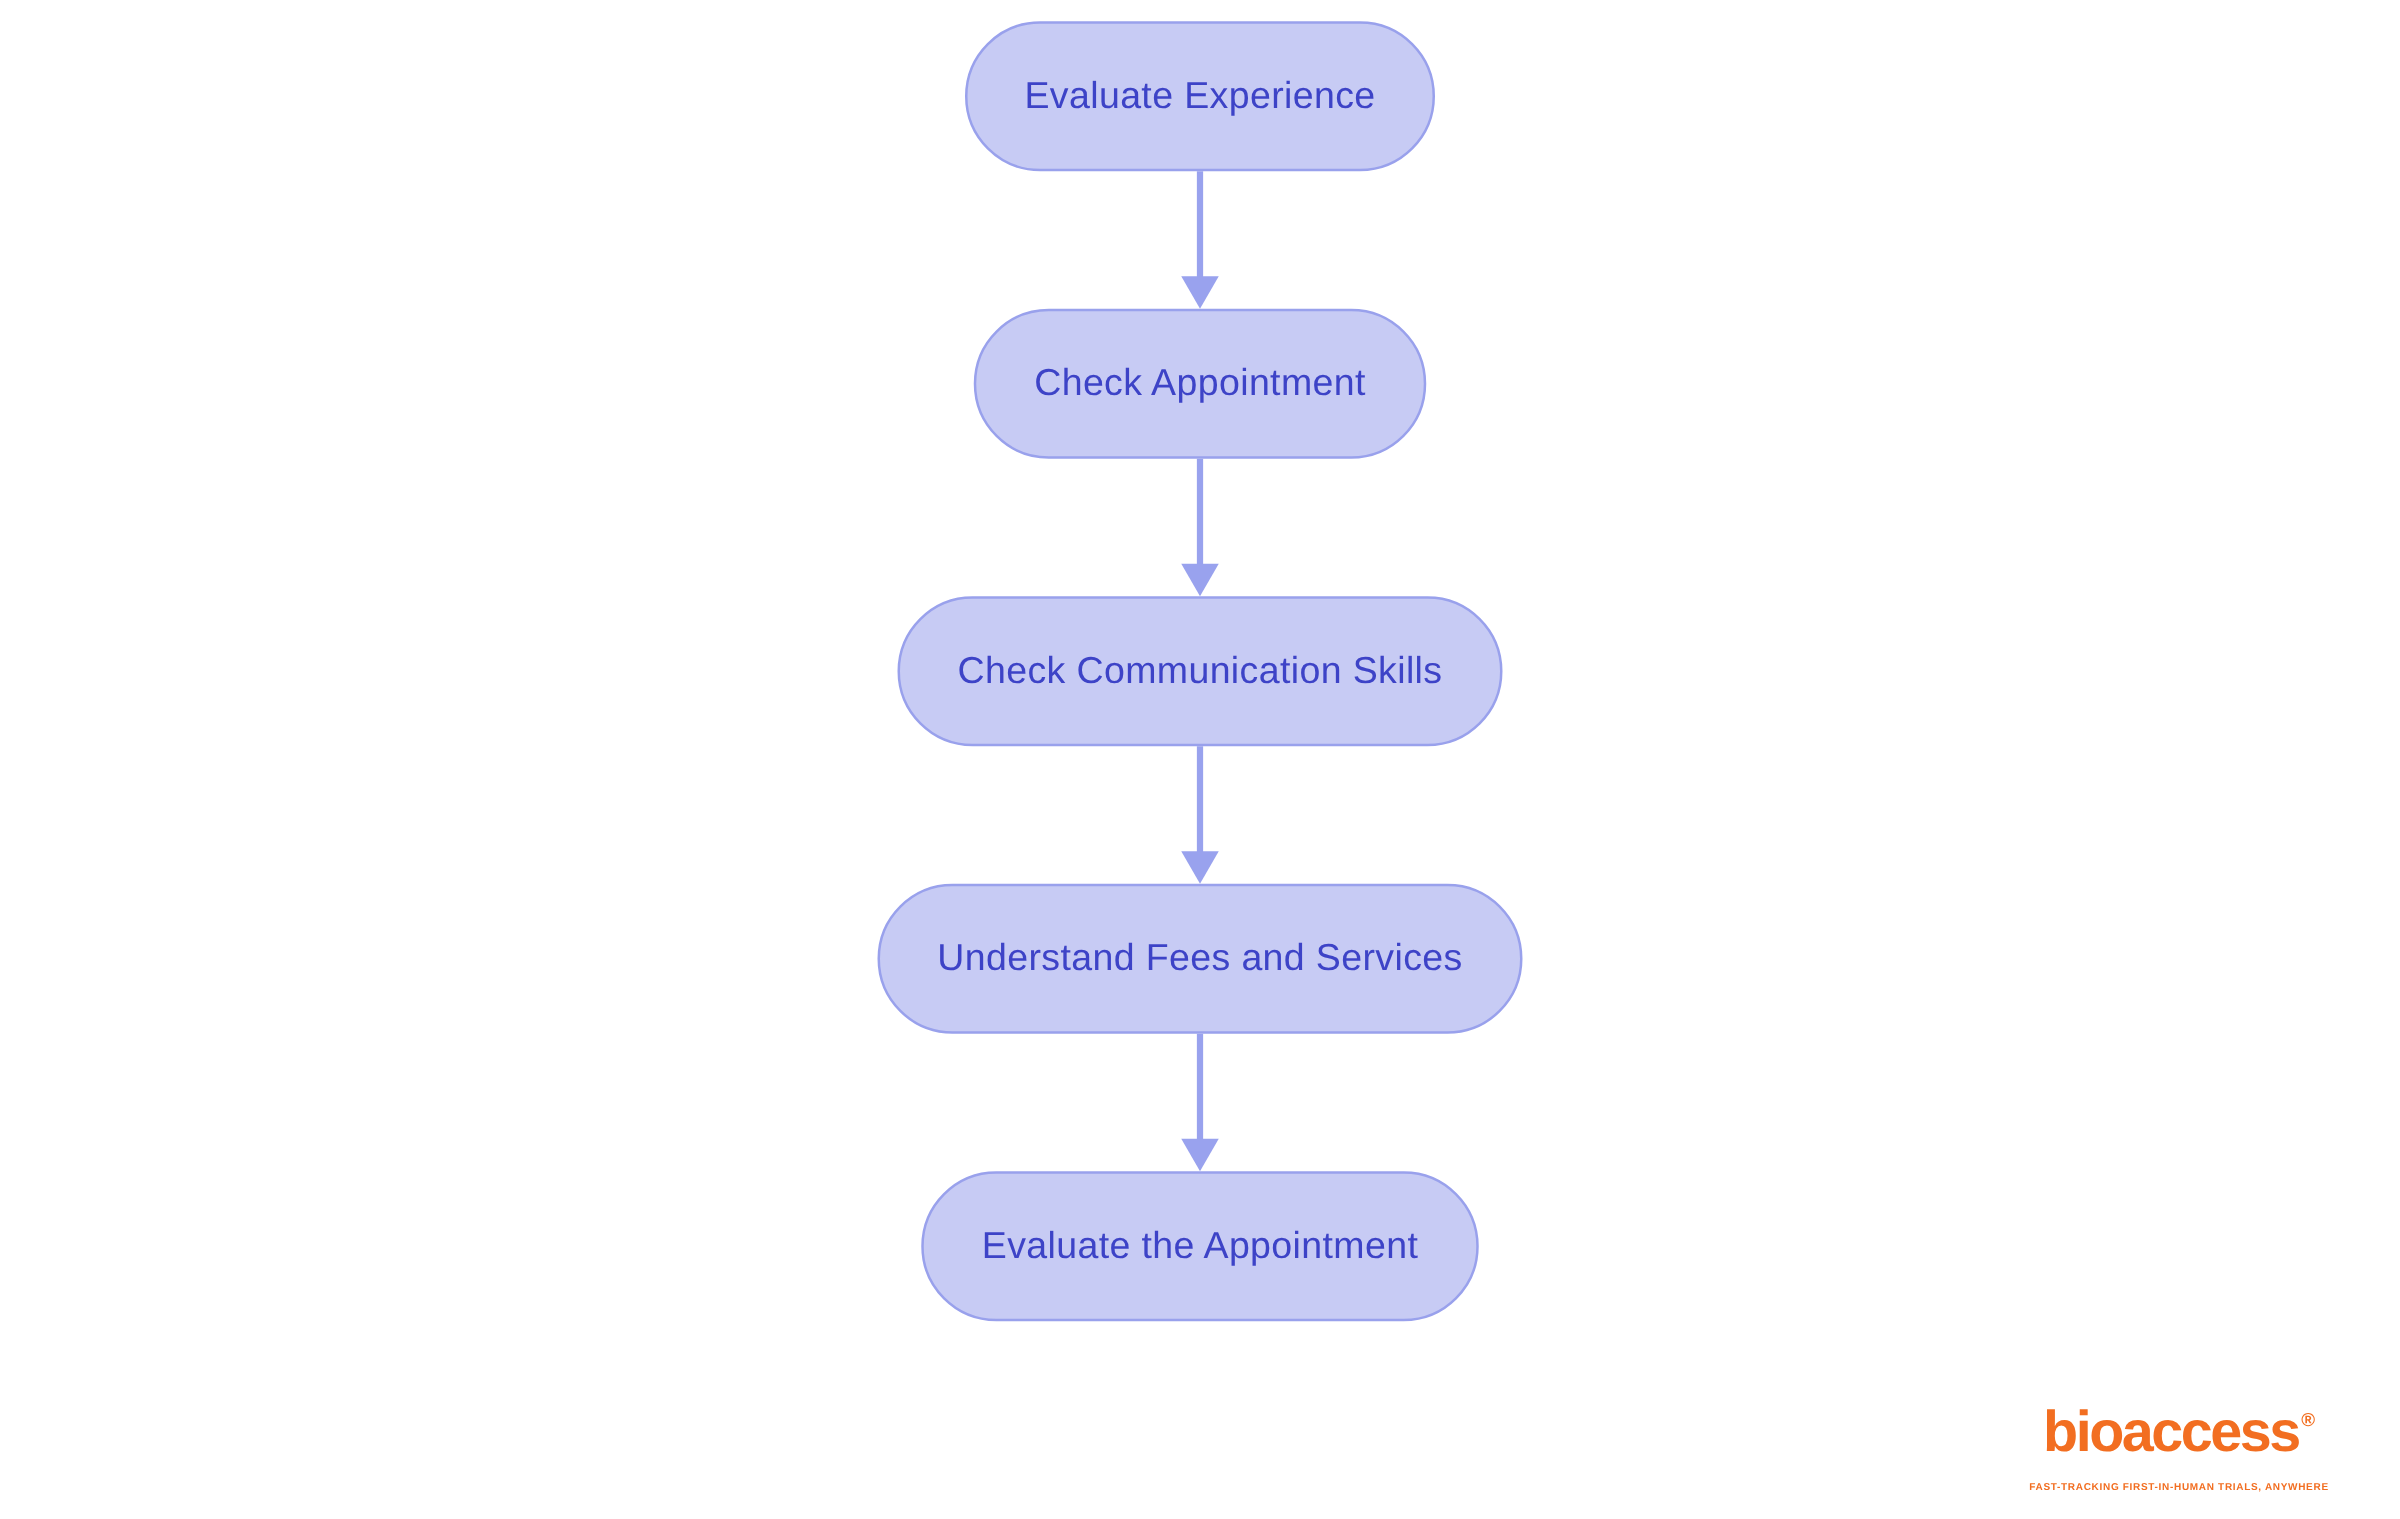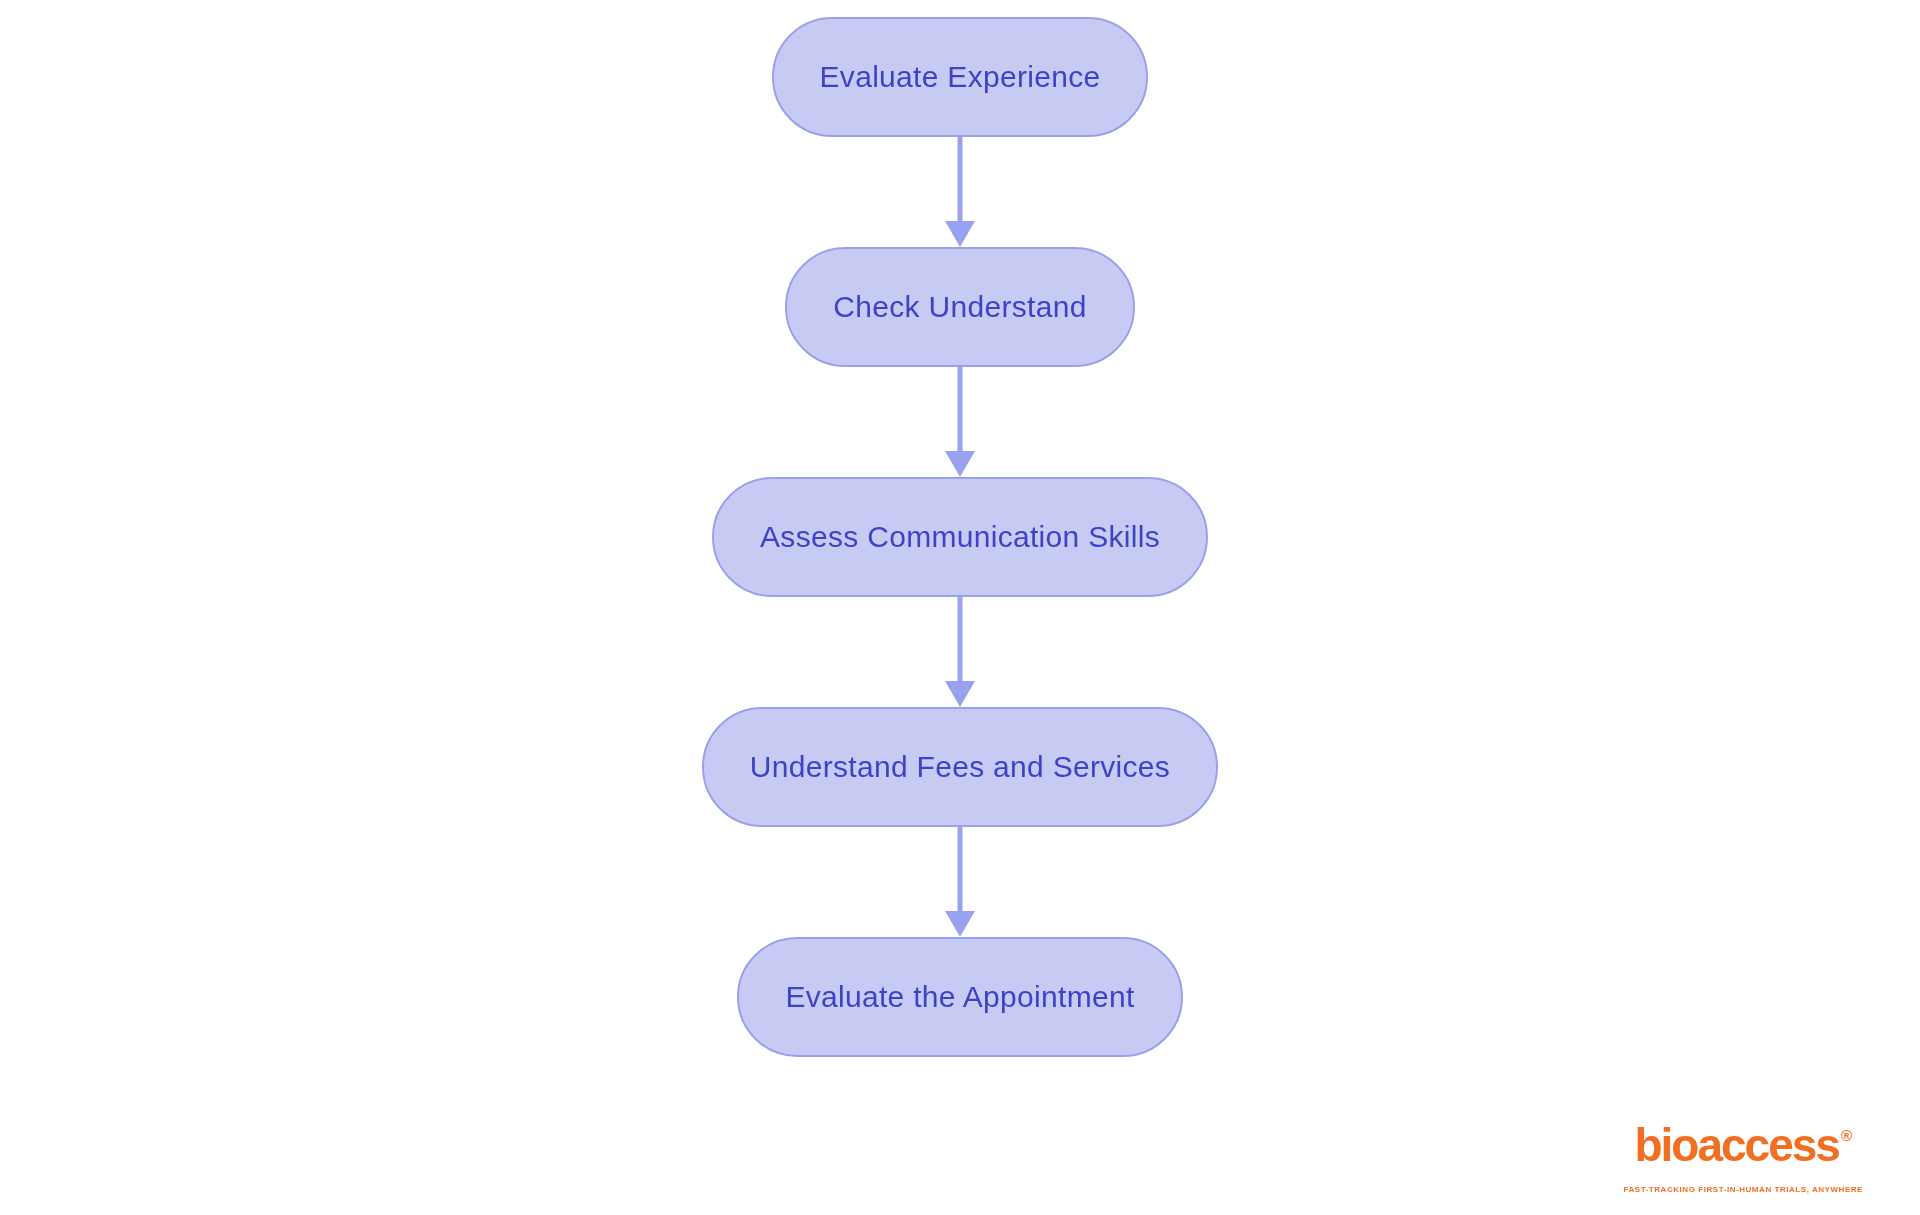--- a/index.html
+++ b/index.html
@@ -75,23 +75,23 @@
   }
 </style>
 </head>
 <body>
 
 <div class="canvas">
 
   <div class="flow">
     <div class="node">Evaluate Experience</div>
     <div class="arrow"></div>
-    <div class="node">Check Understand</div>
+    <div class="node">Check Appointment</div>
     <div class="arrow"></div>
-    <div class="node">Assess Communication Skills</div>
+    <div class="node">Check Communication Skills</div>
     <div class="arrow"></div>
     <div class="node">Understand Fees and Services</div>
     <div class="arrow"></div>
     <div class="node">Evaluate the Appointment</div>
   </div>
 
   <div class="logo">
     <div class="logo-word"><span>bioaccess</span><span class="logo-reg">®</span></div>
     <div class="logo-tagline">FAST-TRACKING FIRST-IN-HUMAN TRIALS, ANYWHERE</div>
   </div>

